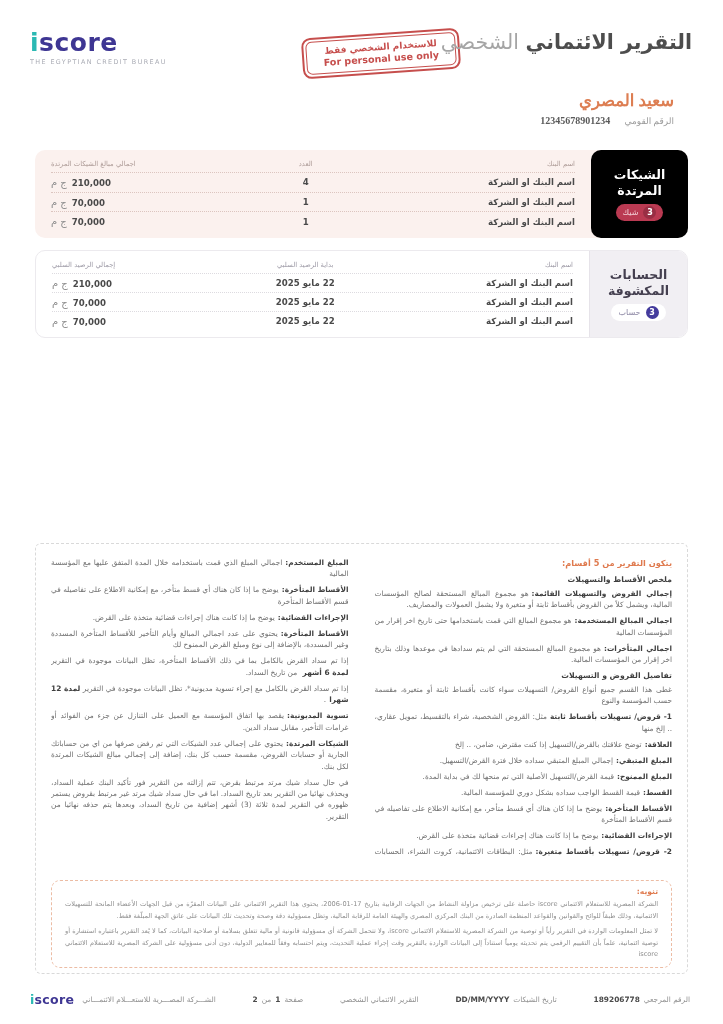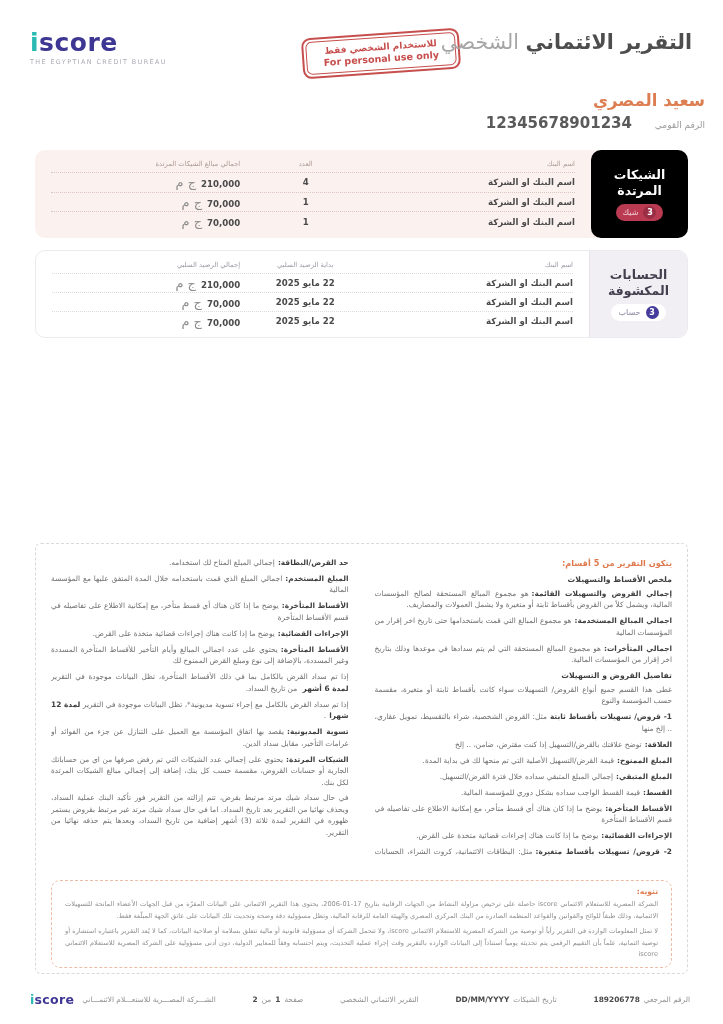--- a/index.html
+++ b/index.html
@@ -15,24 +15,24 @@
   .stamp{position:absolute;top:33px;left:302px;width:150px;transform:rotate(-4deg);
          border:2px solid #C2403E;border-radius:9px;padding:2px;opacity:.92;background:#fff;}
   .stamp-inner{border:1px solid #C2403E;border-radius:6px;text-align:center;padding:4px 4px 5px;color:#C2403E;font-weight:bold;}
   .stamp-ar{font-size:9px;}
   .stamp-en{font-size:9.5px;margin-top:1px;}
 
   .title{position:absolute;top:30px;right:31px;font-size:20.5px;color:#4D4D4D;text-align:right;}
   .title .bold{font-weight:bold;}
   .title .light{color:#A5A5A5;font-weight:normal;}
 
-  .who{position:absolute;top:91px;right:18px;text-align:right;}
+  .who{position:absolute;top:91px;right:49px;text-align:right;font-family:Liberation Serif, serif;}
   .who-name{font-size:16.5px;font-weight:bold;color:#DD7E52;}
   .who-id{margin-top:4px;font-size:9px;color:#9B9B9B;}
-  .who-id b{font-size:15px;color:#5A5A5A;letter-spacing:2.3px;direction:ltr;unicode-bidi:embed;margin-right:20px;}
+  .who-id b{font-size:10px;color:#5A5A5A;letter-spacing:2.3px;direction:ltr;unicode-bidi:embed;margin-right:12px;}
 
   
   .tbl{position:absolute;left:35px;right:35px;height:88px;display:flex;border-radius:10px;}
   .t1{top:150px;background:#FBF1EE;}
   .t2{top:250px;background:#fff;border:1px solid #ECEAEE;box-sizing:border-box;}
   .side{flex:0 0 97px;border-radius:10px;display:flex;flex-direction:column;align-items:center;justify-content:center;gap:5px;}
   .side1{background:#000000;color:#fff;}
   .side2{background:#F1EFF3;color:#454050;border-left:1px solid #E6E3E9;border-radius:9px 0 0 9px;border-radius:0 9px 9px 0;}
   .side-title{font-size:12.5px;font-weight:bold;text-align:center;line-height:1.3;}
   .pill{display:flex;align-items:center;gap:5px;border-radius:11px;padding:2px 7px;font-size:8px;direction:rtl;}
@@ -44,22 +44,22 @@
   .c2{background:#443B9D;}
   .tbody{flex:1;padding:5px 16px 7px;display:flex;flex-direction:column;}
   .hrow{display:flex;align-items:center;height:17px;font-size:6.8px;font-weight:normal;}
   .t1 .hrow{color:#AD9B97;}
   .t2 .hrow{color:#9C99A5;}
   .drow{display:flex;align-items:center;flex:1;font-size:8.6px;color:#4A4A4A;font-weight:bold;}
   .t1 .drow{border-top:1px dotted #DCC5BF;}
   .t2 .drow{border-top:1px dotted #DDDBE0;}
   .cell-bank{flex:1.4;text-align:right;}
   .cell-mid{flex:0.9;text-align:center;}
-  .cell-amt{flex:1.3;text-align:right;}
-  .cur{font-style:normal;font-weight:normal;color:#8D8D8D;font-size:13px;margin-right:5px;}
+  .cell-amt{flex:1.3;text-align:left;}
+  .cur{font-style:normal;font-weight:normal;color:#8D8D8D;font-size:10px;margin-right:5px;}
 
   
   .gloss{position:absolute;top:543px;left:35px;right:35px;height:431px;border:1px dashed #D9D9D9;border-radius:6px;
          padding:13px 15px 10px;box-sizing:border-box;}
   .gcols{display:flex;gap:26px;height:300px;overflow:hidden;}
   .gcol{flex:1;font-size:7.4px;color:#6F6F6F;line-height:1.55;text-align:justify;}
   .g-title{color:#DF7A4E;font-weight:bold;font-size:8.2px;margin:0 0 4px;}
   .g-head{color:#3F3F3F;font-weight:bold;font-size:7.7px;margin:3px 0 2px;}
   .g-p{margin:0 0 4.5px;}
   .g-p b{color:#3F3F3F;}
@@ -185,31 +185,30 @@
       <div class="gcol">
         <p class="g-title">يتكون التقرير من 5 أقسام:</p>
         <p class="g-head">ملخص الأقساط والتسهيلات</p>
         <p class="g-p"><b>إجمالي القروض والتسهيلات القائمة:</b><span>هو مجموع المبالغ المستحقة لصالح المؤسسات المالية، ويشمل كلاً من القروض بأقساط ثابتة أو متغيرة ولا يشمل العمولات والمصاريف.</span></p>
         <p class="g-p"><b>اجمالي المبالغ المستخدمة:</b><span>هو مجموع المبالغ التي قمت باستخدامها حتى تاريخ اخر إقرار من المؤسسات المالية</span></p>
         <p class="g-p"><b>اجمالي المتأخرات:</b><span>هو مجموع المبالغ المستحقة التي لم يتم سدادها في موعدها وذلك بتاريخ اخر إقرار من المؤسسات المالية.</span></p>
         <p class="g-head">تفاصيل القروض و التسهيلات</p>
         <p class="g-p">غطى هذا القسم جميع أنواع القروض/ التسهيلات سواء كانت بأقساط ثابتة أو متغيرة، مقسمة حسب المؤسسة والنوع</p>
         <p class="g-p"><b>1- قروض/ تسهيلات بأقساط ثابتة</b><span>مثل: القروض الشخصية، شراء بالتقسيط، تمويل عقاري، .. إلخ منها</span></p>
         <p class="g-p"><b>العلاقة:</b><span>توضح علاقتك بالقرض/التسهيل إذا كنت مقترض، ضامن، .. إلخ</span></p>
+        <p class="g-p"><b>المبلغ المتبقي:</b><span>إجمالي المبلغ المتبقي سداده خلال فترة القرض/التسهيل.</span></p>
         <p class="g-p"><b>المبلغ الممنوح:</b><span>قيمة القرض/التسهيل الأصلية التي تم منحها لك في بداية المدة.</span></p>
-        <p class="g-p"><b>المبلغ المتبقي:</b><span>إجمالي المبلغ المتبقي سداده خلال فترة القرض/التسهيل.</span></p>
         <p class="g-p"><b>القسط:</b><span>قيمة القسط الواجب سداده بشكل دوري للمؤسسة المالية.</span></p>
         <p class="g-p"><b>الأقساط المتأخرة:</b><span>يوضح ما إذا كان هناك أي قسط متأخر، مع إمكانية الاطلاع على تفاصيله في قسم الأقساط المتأخرة</span></p>
         <p class="g-p"><b>الإجراءات القضائية:</b><span>يوضح ما إذا كانت هناك إجراءات قضائية متخذة على القرض.</span></p>
         <p class="g-p"><b>2- قروض/ تسهيلات بأقساط متغيرة:</b><span>مثل: البطاقات الائتمانية، كروت الشراء، الحسابات الجارية المدينة، .. إلخ</span></p>
 
       </div>
 
       <div class="gcol">
-        <p class="g-p"><b>حد القرض/البطاقة:</b><span>إجمالي المبلغ المتاح لك استخدامه.</span></p>
         <p class="g-p"><b>المبلغ المستخدم:</b><span>اجمالي المبلغ الذي قمت باستخدامه خلال المدة المتفق عليها مع المؤسسة المالية</span></p>
         <p class="g-p"><b>الأقساط المتأخرة:</b><span>يوضح ما إذا كان هناك أي قسط متأخر، مع إمكانية الاطلاع على تفاصيله في قسم الأقساط المتأخرة</span></p>
         <p class="g-p"><b>الإجراءات القضائية:</b><span>يوضح ما إذا كانت هناك إجراءات قضائية متخذة على القرض.</span></p>
         <p class="g-p"><b>الأقساط المتأخرة:</b><span>يحتوي على عدد اجمالي المبالغ وأيام التأخير للأقساط المتأخرة المسددة وغير المسددة، بالإضافة إلى نوع ومبلغ القرض الممنوح لك</span></p>
         <p class="g-p"><span>إذا تم سداد القرض بالكامل بما في ذلك الأقساط المتأخرة، تظل البيانات موجودة في التقرير </span><b>لمدة 6 أشهر</b><span> من تاريخ السداد.</span></p>
         <p class="g-p"><span>إذا تم سداد القرض بالكامل مع إجراء تسوية مديونية*، تظل البيانات موجودة في التقرير </span><b>لمدة 12 شهرا</b><span>.</span></p>
         <p class="g-p"><b>تسوية المديونية:</b><span>يقصد بها اتفاق المؤسسة مع العميل على التنازل عن جزء من الفوائد أو غرامات التأخير، مقابل سداد الدين.</span></p>
         <p class="g-p"><b>الشيكات المرتدة:</b><span>يحتوي على إجمالي عدد الشيكات التي تم رفض صرفها من اي من حساباتك الجارية أو حسابات القروض، مقسمة حسب كل بنك، إضافة إلى إجمالي مبالغ الشيكات المرتدة لكل بنك.</span></p>
         <p class="g-p">في حال سداد شيك مرتد مرتبط بقرض، تتم إزالته من التقرير فور تأكيد البنك عملية السداد، ويحذف نهائيا من التقرير بعد تاريخ السداد. اما في حال سداد شيك مرتد غير مرتبط بقروض يستمر ظهوره في التقرير لمدة ثلاثة (3) أشهر إضافية من تاريخ السداد، وبعدها يتم حذفه نهائيا من التقرير.</p>
 

